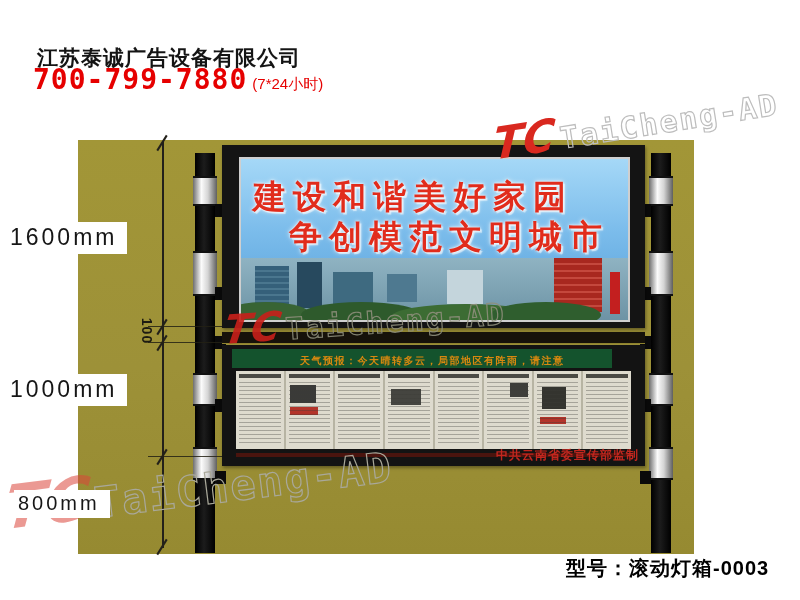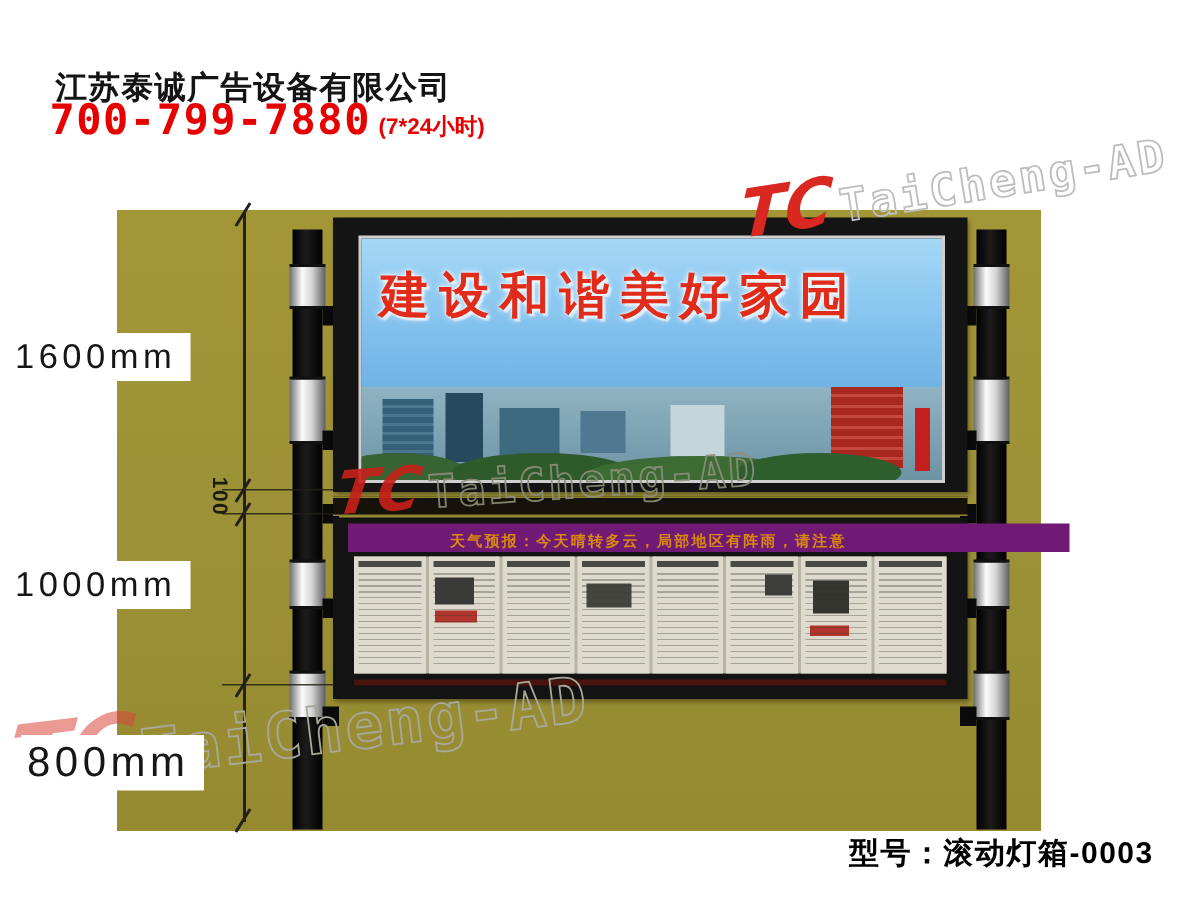--- a/index.html
+++ b/index.html
@@ -4,21 +4,21 @@
 <style>
   html,body{margin:0;padding:0;}
   body{width:800px;height:600px;position:relative;background:#ffffff;overflow:hidden;
        font-family:"Liberation Sans","DejaVu Sans",sans-serif;}
   .abs{position:absolute;}
 
   
   #company{left:37px;top:44px;font-size:21px;font-weight:bold;color:#141414;letter-spacing:1px;}
   #phone-row{left:33px;top:63px;}
   #phone{font-size:28px;font-weight:bold;color:#e60000;letter-spacing:1px;font-family:"DejaVu Sans Mono","Liberation Mono",monospace;}
-  #hours{font-size:15px;font-weight:bold;color:#e60000;margin-left:5px;}
+  #hours{font-size:15px;font-weight:normal;color:#e60000;margin-left:5px;}
 
   
   #photo{left:78px;top:140px;width:616px;height:414px;background:linear-gradient(180deg,#a29637 0%,#9d9138 55%,#968a31 100%);}
 
   
   .dim-line{left:84px;top:2px;width:2px;height:406px;background:#23211a;z-index:2;}
   .tick{width:18px;height:2px;background:#23211a;transform:rotate(-58deg);left:75px;z-index:2;}
   .ext{left:70px;width:102px;height:1px;background:rgba(35,33,20,.85);z-index:2;}
   .dim-label{background:#ffffff;color:#161616;font-size:23px;letter-spacing:3px;padding:2px 10px 3px 4px;z-index:4;white-space:nowrap;}
   #label-gap{left:46px;top:182px;width:44px;height:18px;font-size:14px;font-weight:bold;color:#1d1b12;
@@ -60,21 +60,21 @@
   .g3{left:250px;width:110px;background:#2f5e2e;}
   .g4{left:-20px;width:90px;background:#386434;}
 
   
   #rail{left:144px;top:191px;width:423px;height:11px;background:#16120a;
         border-top:1px solid #8f8430;border-bottom:1px solid #8f8430;z-index:2;}
 
   
   #lowerbox{left:144px;top:205px;width:423px;height:121px;background:#131313;z-index:2;
             box-shadow:1px 2px 3px rgba(0,0,0,.35);}
-  #led{left:10px;top:4px;width:481px;height:19px;background:#701a75;overflow:hidden;}
+  #led{left:10px;top:4px;width:380px;height:19px;background:#14532d;overflow:hidden;}
   #led-text{left:68px;top:5px;font-size:10px;font-weight:bold;color:#d8880f;letter-spacing:1.5px;white-space:nowrap;}
   #paper{left:14px;top:26px;width:395px;height:78px;background:#b7b4a3;display:flex;gap:2px;padding:0;}
   .np-page{flex:1;background:#dedbce;position:relative;overflow:hidden;}
   .np-page::before{content:"";position:absolute;left:3px;right:3px;top:3px;height:4px;background:#4a4a44;}
   .np-page::after{content:"";position:absolute;left:3px;right:3px;top:11px;bottom:4px;
         background:repeating-linear-gradient(180deg,rgba(60,60,55,.35) 0 1px,transparent 1px 4px);}
   .np-page:nth-child(2) .blk{position:absolute;left:4px;top:14px;width:26px;height:18px;background:#3a3a38;}
   .np-page:nth-child(2) .red{position:absolute;left:4px;top:36px;width:28px;height:8px;background:#b3342a;}
   .np-page:nth-child(4) .blk{position:absolute;left:6px;top:18px;width:30px;height:16px;background:#454540;}
   .np-page:nth-child(6) .blk{position:absolute;right:4px;top:12px;width:18px;height:14px;background:#3e3e3a;}
@@ -95,21 +95,21 @@
   #wm-mid{left:146px;top:162px;transform:rotate(-4deg);z-index:4;opacity:.9;}
   #wm-mid .logo{font-size:40px;color:#c8201a;line-height:36px;}
   #wm-mid .brand{font-size:30px;-webkit-text-stroke-color:#8f8f7c;}
   #wm-bottom{left:4px;top:458px;transform:rotate(-7deg);z-index:3;}
   #wm-bottom .logo{font-size:60px;color:rgba(219,70,58,.55);line-height:52px;}
   #wm-bottom .brand{font-size:42px;-webkit-text-stroke-color:#a9a89a;}
 
   
   #label-1600{left:6px;top:222px;z-index:4;}
   #label-1000{left:6px;top:374px;z-index:4;}
-  #label-800{left:14px;top:490px;font-size:28px;z-index:4;}
+  #label-800{left:14px;top:490px;font-size:20px;z-index:4;}
 
   
   #model{left:566px;top:555px;font-size:20px;font-weight:bold;color:#000;letter-spacing:1px;z-index:6;}
 </style>
 </head>
 <body>
 
 <div class="abs" id="company">江苏泰诚广告设备有限公司</div>
 <div class="abs" id="phone-row">
   <span id="phone">700-799-7880</span><span id="hours">(7*24小时)</span>
@@ -148,20 +148,21 @@
     <div class="abs tab r t1"></div>
     <div class="abs tab r t2"></div>
     <div class="abs tab r t3"></div>
     <div class="abs tab r t4"></div>
     <div class="abs tab r t5"></div>
   </div>
 
   <div class="abs" id="billboard">
     <div class="abs" id="poster">
       <div class="abs slogan" id="slogan1">建设和谐美好家园</div>
+      <div class="abs slogan" id="slogan2">争创模范文明城市</div>
       <div class="abs" id="city">
         <div class="abs bld bd1"></div>
         <div class="abs bld bd2"></div>
         <div class="abs bld bd3"></div>
         <div class="abs bld bd4"></div>
         <div class="abs bld bd5"></div>
         <div class="abs bld bd-red"></div>
         <div class="abs red-arrow"></div>
         <div class="abs green g4"></div>
         <div class="abs green g1"></div>
@@ -190,20 +191,21 @@
       <div class="np-page"></div>
       <div class="np-page">
           <i class="blk"></i>
         </div>
       <div class="np-page">
           <i class="blk"></i>
           <i class="red"></i>
         </div>
       <div class="np-page"></div>
     </div>
+    <div class="abs" id="supervisor">中共云南省委宣传部监制</div>
     <div class="abs" id="maroon-line"></div>
   </div>
 
   <div class="abs wm" id="wm-mid">
     <span class="logo">TC</span>
     <span class="brand">TaiCheng-AD</span>
   </div>
 </div>
 
 <div class="abs wm" id="wm-top">

